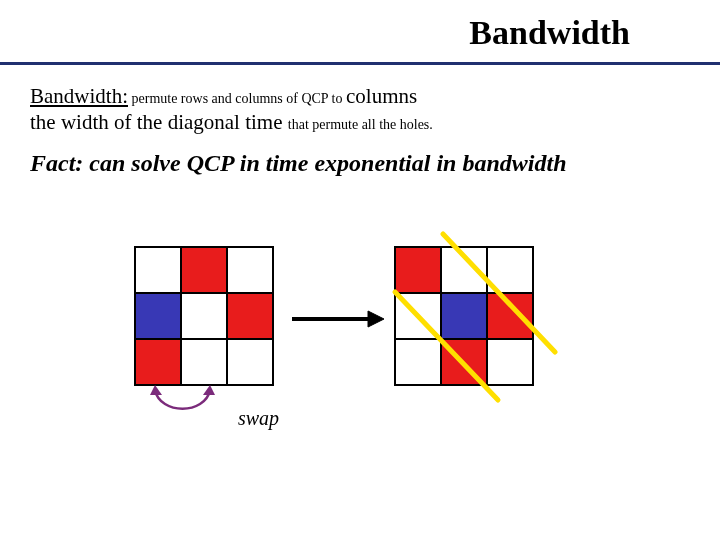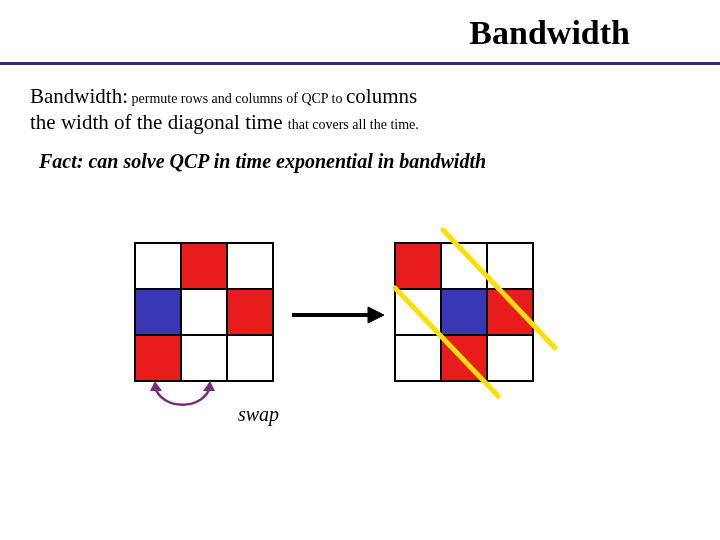--- a/index.html
+++ b/index.html
@@ -23,28 +23,27 @@
   }
   .rule {
     border-top: 3px solid #203070;
     margin: 0 0 18px 0;
   }
   .body-text {
     font-size: 21px;
     padding: 0 30px 0 30px;
     line-height: 1.25;
   }
-  .body-text .lead { }
+  .body-text .lead { text-decoration: underline; }
   .body-text .small { font-size: 14px; }
   .fact {
-    font-size: 20px;
+    font-size: 24px;
     font-style: italic;
     font-weight: bold;
     padding: 14px 30px 0 30px;
-    margin-left: 9px;
   }
   .diagram-area {
     position: relative;
     width: 640px;
     height: 300px;
   }
   .grid {
     position: absolute;
     width: 138px;
     height: 138px;
@@ -84,21 +83,21 @@
   }
 </style>
 </head>
 <body>
 
 <div class="title">Bandwidth</div>
 <div class="rule"></div>
 
 <div class="body-text">
   <span class="lead">Bandwidth:</span><span class="small"> permute rows and columns of QCP to </span><span>columns</span><br>
-  <span>the width of the diagonal time </span><span class="small">that covers all the time.</span>
+  <span>the width of the diagonal time </span><span class="small">that permute all the holes.</span>
 </div>
 
 <div class="fact">Fact: can solve QCP in time exponential in bandwidth</div>
 
 <div class="diagram-area">
 
   <div class="grid" id="grid-left" style="left:135px; top:70px;">
       <div class="cell white"></div>
       <div class="cell red"></div>
       <div class="cell white"></div>

